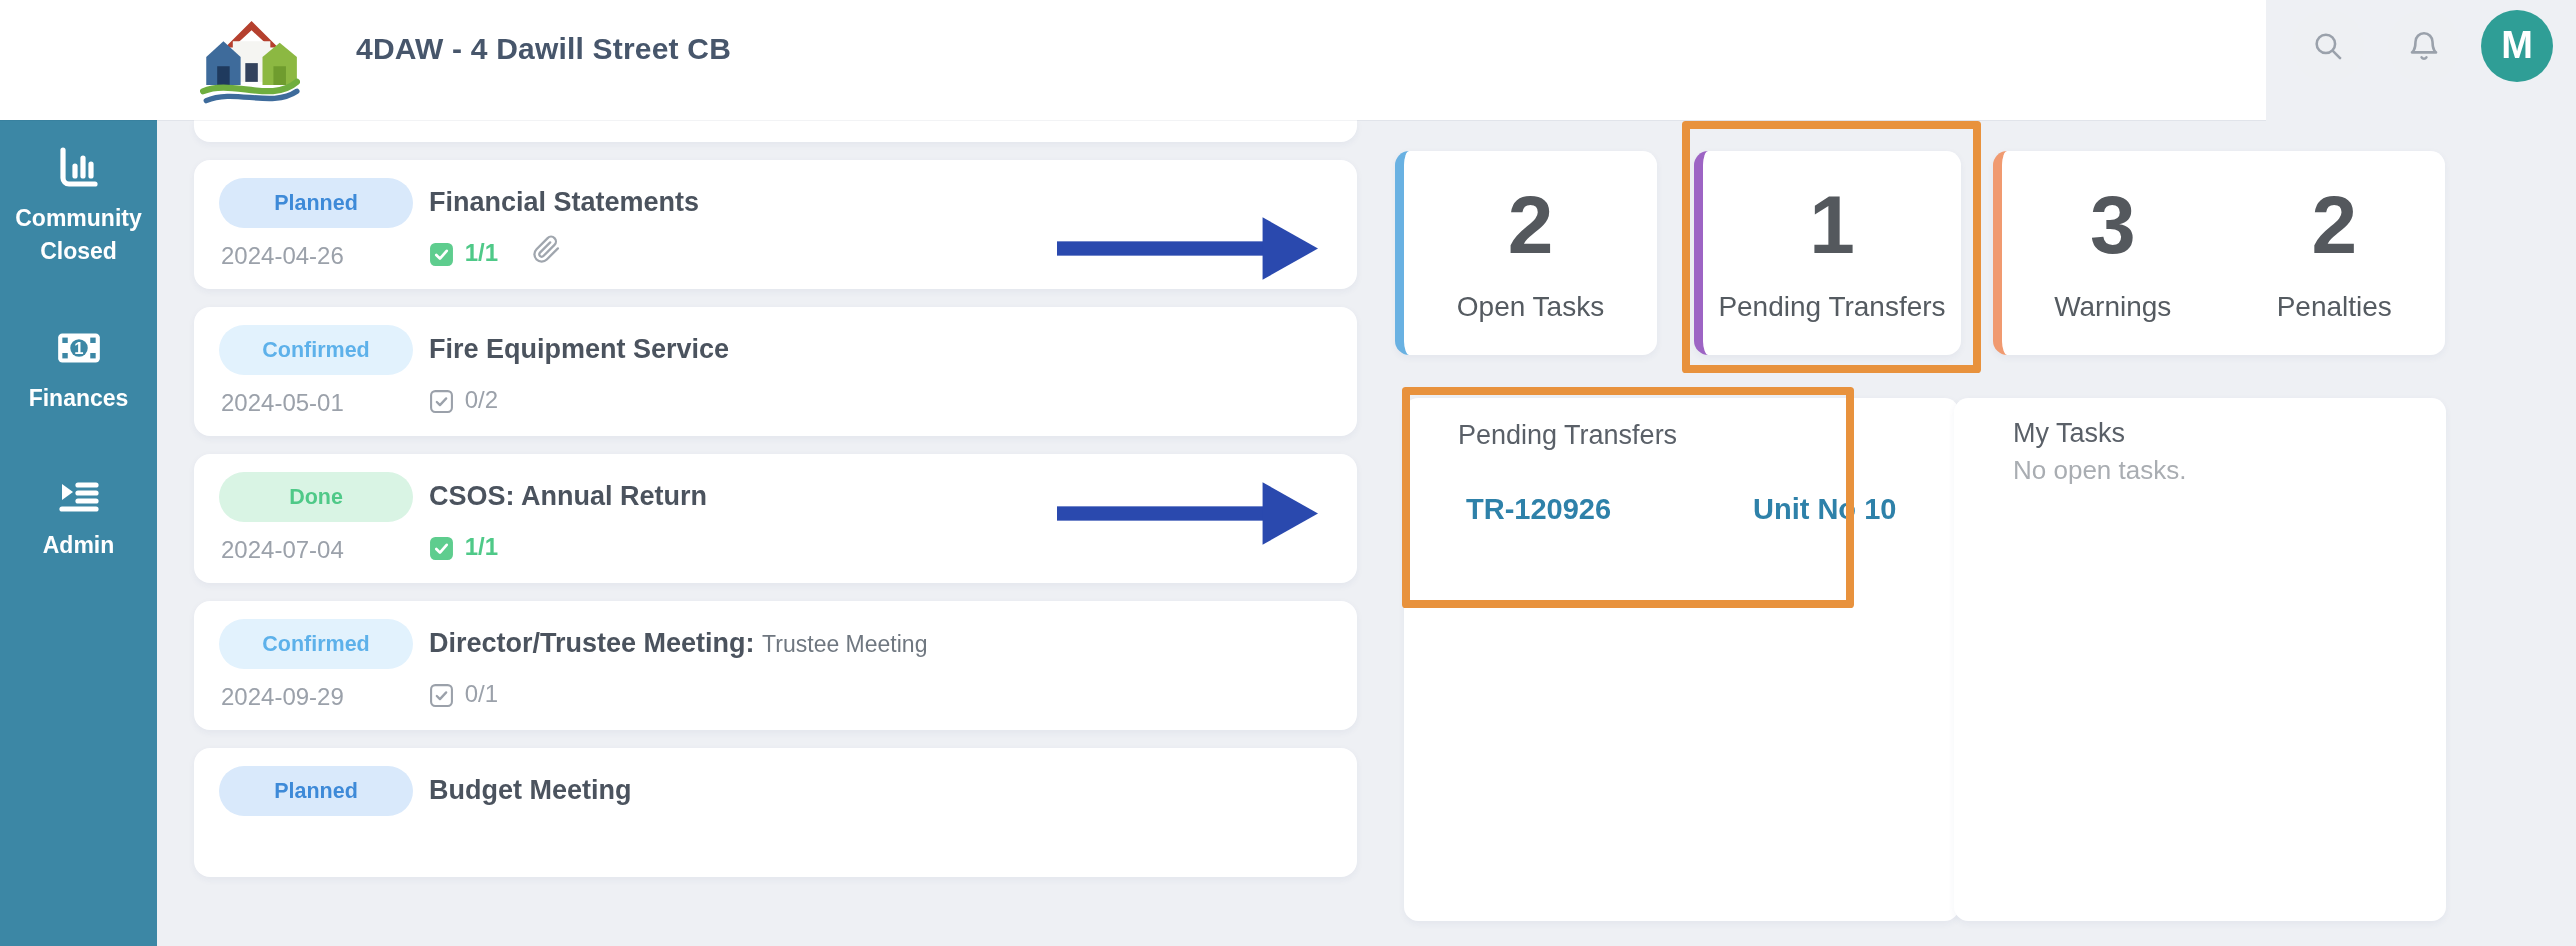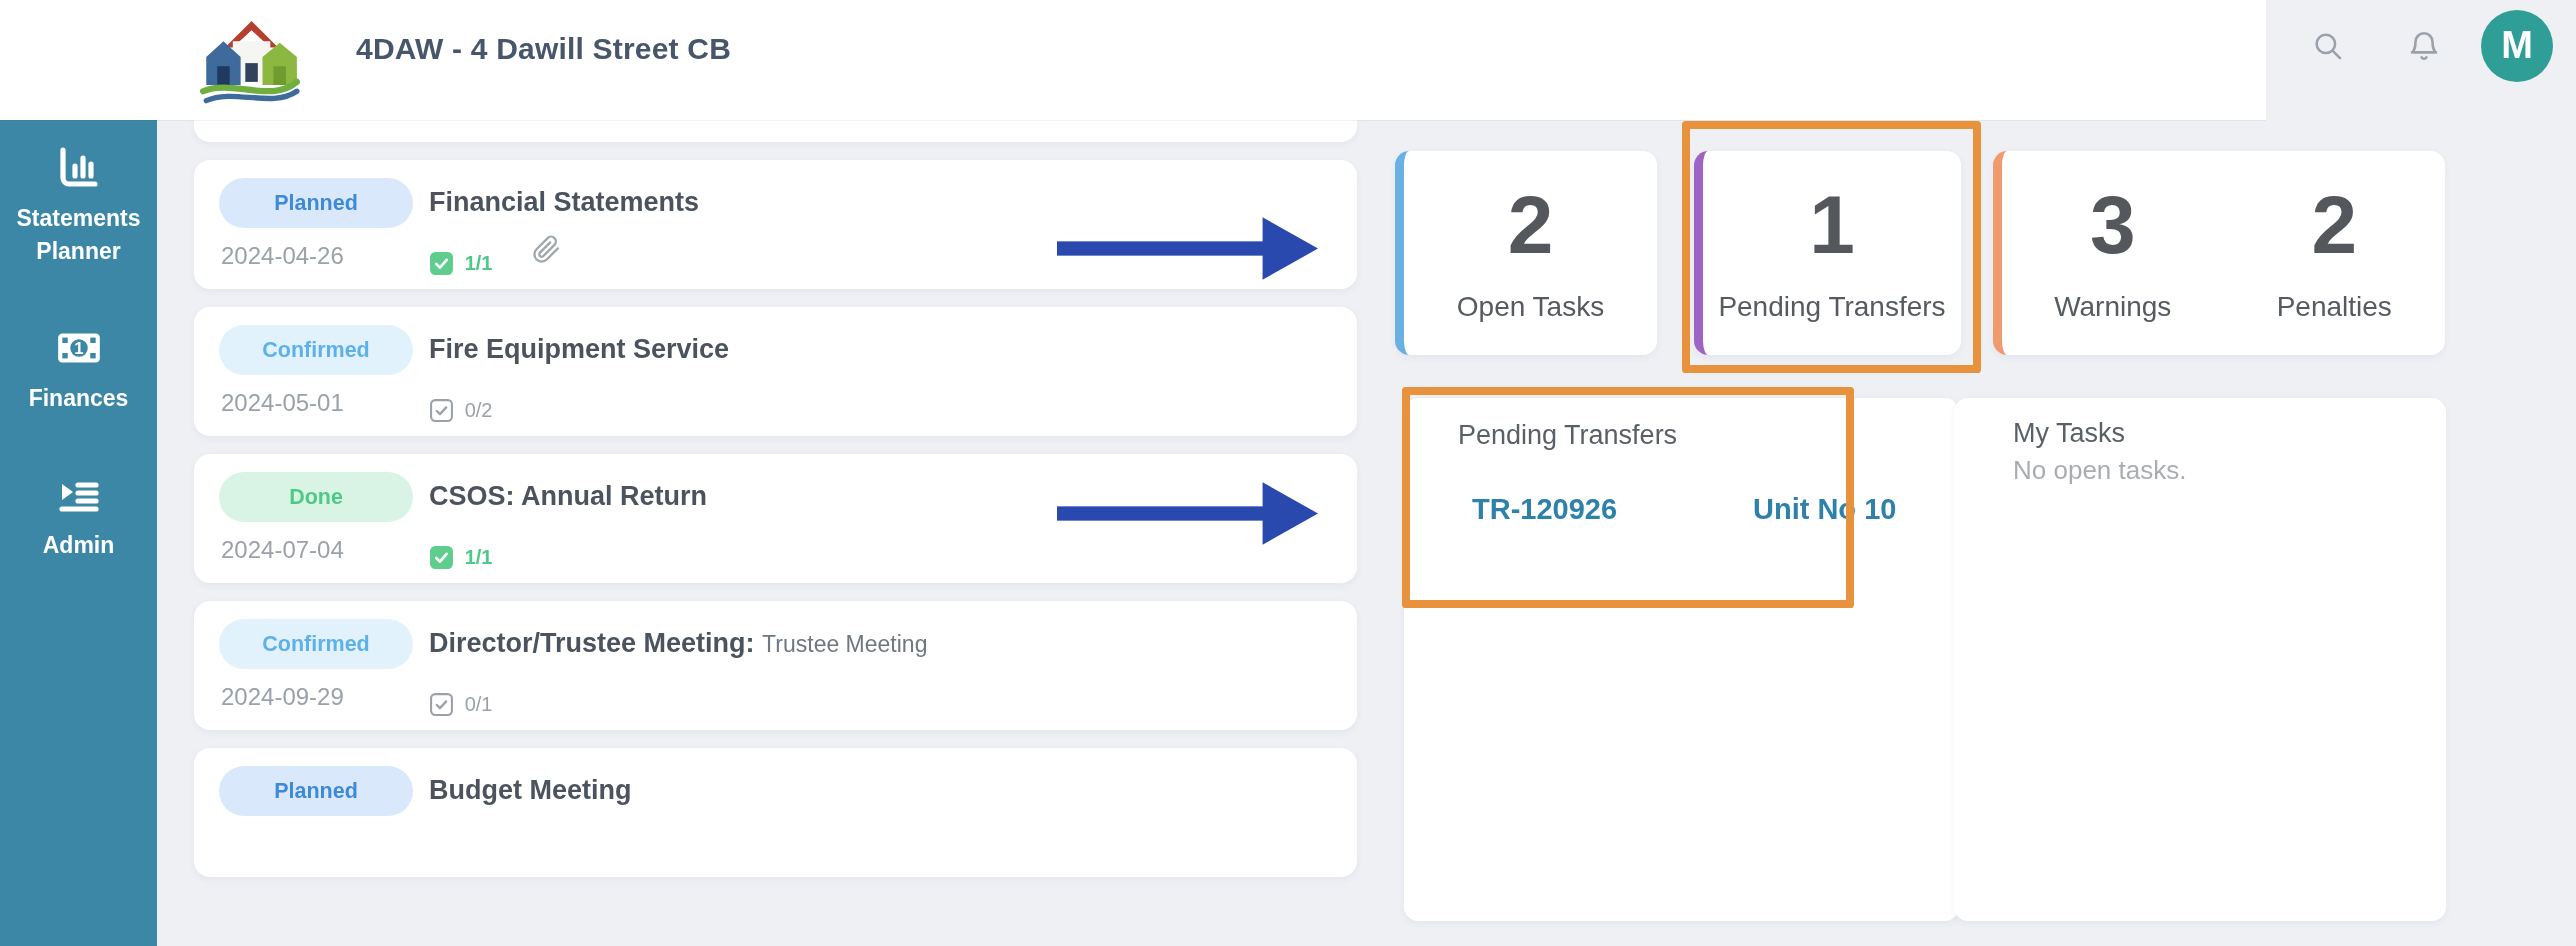--- a/index.html
+++ b/index.html
@@ -36,42 +36,42 @@
   .event-card.closed{background:#fbfbfd;}
   .event-badge{position:absolute;left:25px;top:18px;height:50px;line-height:50px;border-radius:25px;
                padding:0 39px;font-size:21.5px;font-weight:bold;min-width:116px;text-align:center;}
   .badge-planned{background:#d9e9fb;color:#3e8ad8;}
   .badge-confirmed{background:#e2f2fd;color:#5db1ea;}
   .badge-done{background:#d9f4e4;color:#4fc988;}
   .badge-closed{background:#e9e9eb;color:#a9a9ae;}
   .event-title{position:absolute;left:235px;top:27px;font-size:27px;font-weight:bold;color:#4b535e;white-space:nowrap;}
   .event-subtitle{font-weight:normal;font-size:23px;color:#6f7780;}
   .event-date{position:absolute;left:27px;top:82px;font-size:24px;color:#9ba1aa;}
-  .event-check{position:absolute;left:235px;top:91px;display:flex;align-items:center;gap:10.7px;font-size:20px;font-weight:bold;}
+  .event-check{position:absolute;left:235px;top:79px;display:flex;align-items:flex-end;gap:10.7px;font-size:24px;font-weight:bold;}
   .check-green{color:#4fc988;}
   .check-gray{color:#9ba1aa;font-weight:normal;}
   .event-clip{position:absolute;left:338px;top:75px;}
   .arrow-annot{position:absolute;right:39px;pointer-events:none;z-index:4;}
   
   .stat-card{position:absolute;top:151px;height:204px;background:#ffffff;border-radius:14.3px;
              box-shadow:0 2.7px 7.2px rgba(40,60,120,.05);display:flex;flex-direction:column;
              align-items:center;justify-content:center;box-sizing:border-box;cursor:pointer;}
   .stat-num{font-size:82px;font-weight:bold;color:#54585d;line-height:1;}
   .stat-lbl{font-size:28px;color:#555b61;margin-top:25px;}
   .stat-open{left:1395px;width:262px;border-left:9px solid #69b1e2;}
   .stat-pending{left:1694px;width:267px;border-left:9px solid #9d64c4;}
   .stat-wide{left:1993px;width:452px;border-left:9px solid #f09a70;flex-direction:row;}
   .stat-half{flex:1;display:flex;flex-direction:column;align-items:center;justify-content:center;}
   
   .detail-card{position:absolute;background:#ffffff;border-radius:14.3px;
                box-shadow:0 2.7px 7.2px rgba(40,60,120,.05);box-sizing:border-box;}
   .transfers-card{left:1404px;top:398px;width:555px;height:523px;}
   .detail-title{position:absolute;left:54px;top:21.5px;font-size:27px;color:#5a6068;}
   .transfer-link{position:absolute;top:95px;font-size:29px;font-weight:600;color:#2e81a9;cursor:pointer;}
-  .transfer-ref{left:68px;}
+  .transfer-ref{left:62px;}
   .transfer-unit{left:349px;}
   .mytasks-card{left:1954px;top:398px;width:492px;height:523px;}
   .mytasks-title{position:absolute;left:59px;top:19.7px;font-size:27px;color:#5a6068;}
   .mytasks-empty{position:absolute;left:59px;top:57px;font-size:26px;color:#a9adb2;}
   
   .hl-box{position:absolute;border:8px solid #e8923d;border-radius:3.6px;z-index:6;pointer-events:none;box-sizing:border-box;}
   .hl-box-1{left:1682px;top:121px;width:299px;height:252px;}
   .hl-box-2{left:1402px;top:387px;width:452px;height:221px;}
 </style>
 </head>
@@ -109,21 +109,21 @@
 <div class="sidebar">
   <div class="nav-item">
     <span class="nav-icon">
       <svg width="48" height="48" viewBox="0 0 24 24" fill="none" stroke="#ffffff" stroke-width="2.6" stroke-linecap="round">
         <path d="M4 3 v14 a3 3 0 0 0 3 3 h13"></path>
         <line x1="10" y1="16" x2="10" y2="11"></line>
           <line x1="14" y1="16" x2="14" y2="7"></line>
           <line x1="18" y1="16" x2="18" y2="10"></line>
       </svg>
     </span>
-    <span class="nav-label">Statements Planner</span>
+    <span class="nav-label">Community Closed</span>
   </div>
   <div class="nav-item">
     <span class="nav-icon">
       <svg width="50" height="50" viewBox="0 0 24 24">
         <rect x="2" y="5" width="20" height="14" rx="2" fill="#ffffff"></rect>
         <circle cx="12" cy="12" r="4.2" fill="#3c87a5"></circle>
         <text x="12" y="14.8" text-anchor="middle" font-size="8" font-weight="bold" fill="#ffffff" font-family="Liberation Sans, sans-serif">1</text>
         <rect x="4" y="7" width="2.6" height="2.6" fill="#3c87a5"></rect>
         <rect x="17.4" y="7" width="2.6" height="2.6" fill="#3c87a5"></rect>
         <rect x="4" y="14.4" width="2.6" height="2.6" fill="#3c87a5"></rect>

